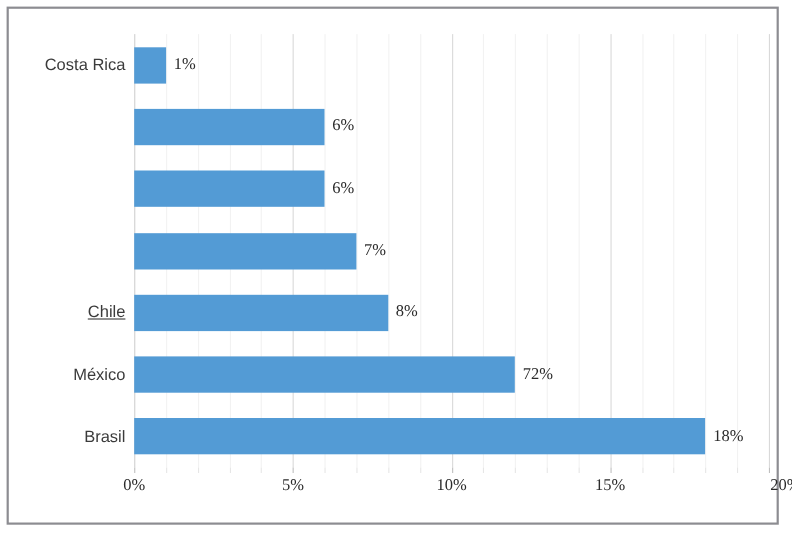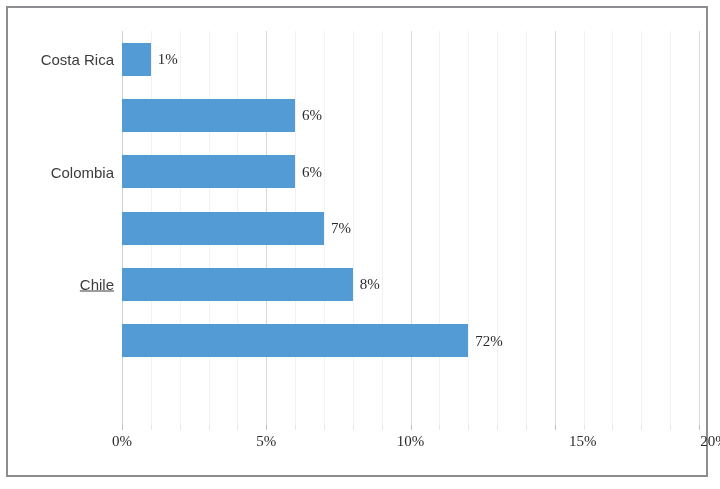--- a/index.html
+++ b/index.html
@@ -130,22 +130,23 @@
   }
 </style>
 </head>
 <body>
 
 <div id="chart-frame">
   <div id="chart-inner">
 
     <div id="cat-axis">
         <div class="cat-label" style="top: 28.1429px;">Costa Rica</div>
-        <div class="cat-label" style="top: 140.714px;">Colombia</div>
         <div class="cat-label" style="top: 253.286px; text-decoration: underline;">Chile</div>
+        <div class="cat-label" style="top: 309.571px;">México</div>
+        <div class="cat-label" style="top: 365.857px;">Brasil</div>
       </div>
 
     <div id="plot-area">
         <div class="gridline axis-zero" style="left: 0px;"></div>
         <div class="tick-mark major" style="left: 0px;"></div>
         <div class="gridline" style="left: 28.85px;"></div>
         <div class="tick-mark" style="left: 28.85px;"></div>
         <div class="gridline" style="left: 57.7px;"></div>
         <div class="tick-mark" style="left: 57.7px;"></div>
         <div class="gridline" style="left: 86.55px;"></div>
@@ -201,24 +202,28 @@
           <div class="bar-label" style="left: 208.95px;">7%</div>
         </div>
         <div class="bar-row" style="top: 236.786px; height: 33px;">
           <div class="bar" style="width: 230.8px; background: rgb(83, 155, 213);"></div>
           <div class="bar-label" style="left: 237.8px;">8%</div>
         </div>
         <div class="bar-row" style="top: 293.071px; height: 33px;">
           <div class="bar" style="width: 346.2px; background: rgb(83, 155, 213);"></div>
           <div class="bar-label" style="left: 353.2px;">72%</div>
         </div>
+        <div class="bar-row" style="top: 349.357px; height: 33px;">
+          <div class="bar" style="width: 519.3px; background: rgb(83, 155, 213);"></div>
+          <div class="bar-label" style="left: 526.3px;">18%</div>
+        </div>
       </div>
 
     <div id="x-axis-labels">
         <div class="x-tick-label" style="left: 0px;">0%</div>
         <div class="x-tick-label" style="left: 144.25px;">5%</div>
         <div class="x-tick-label" style="left: 288.5px; text-align: center;">10%</div>
-        <div class="x-tick-label" style="left: 432.75px; margin-left: 28px;">15%</div>
+        <div class="x-tick-label" style="left: 432.75px;">15%</div>
         <div class="x-tick-label" style="left: 592px;">20%</div>
       </div>
 
   </div>
 </div>
 
 </body></html>

